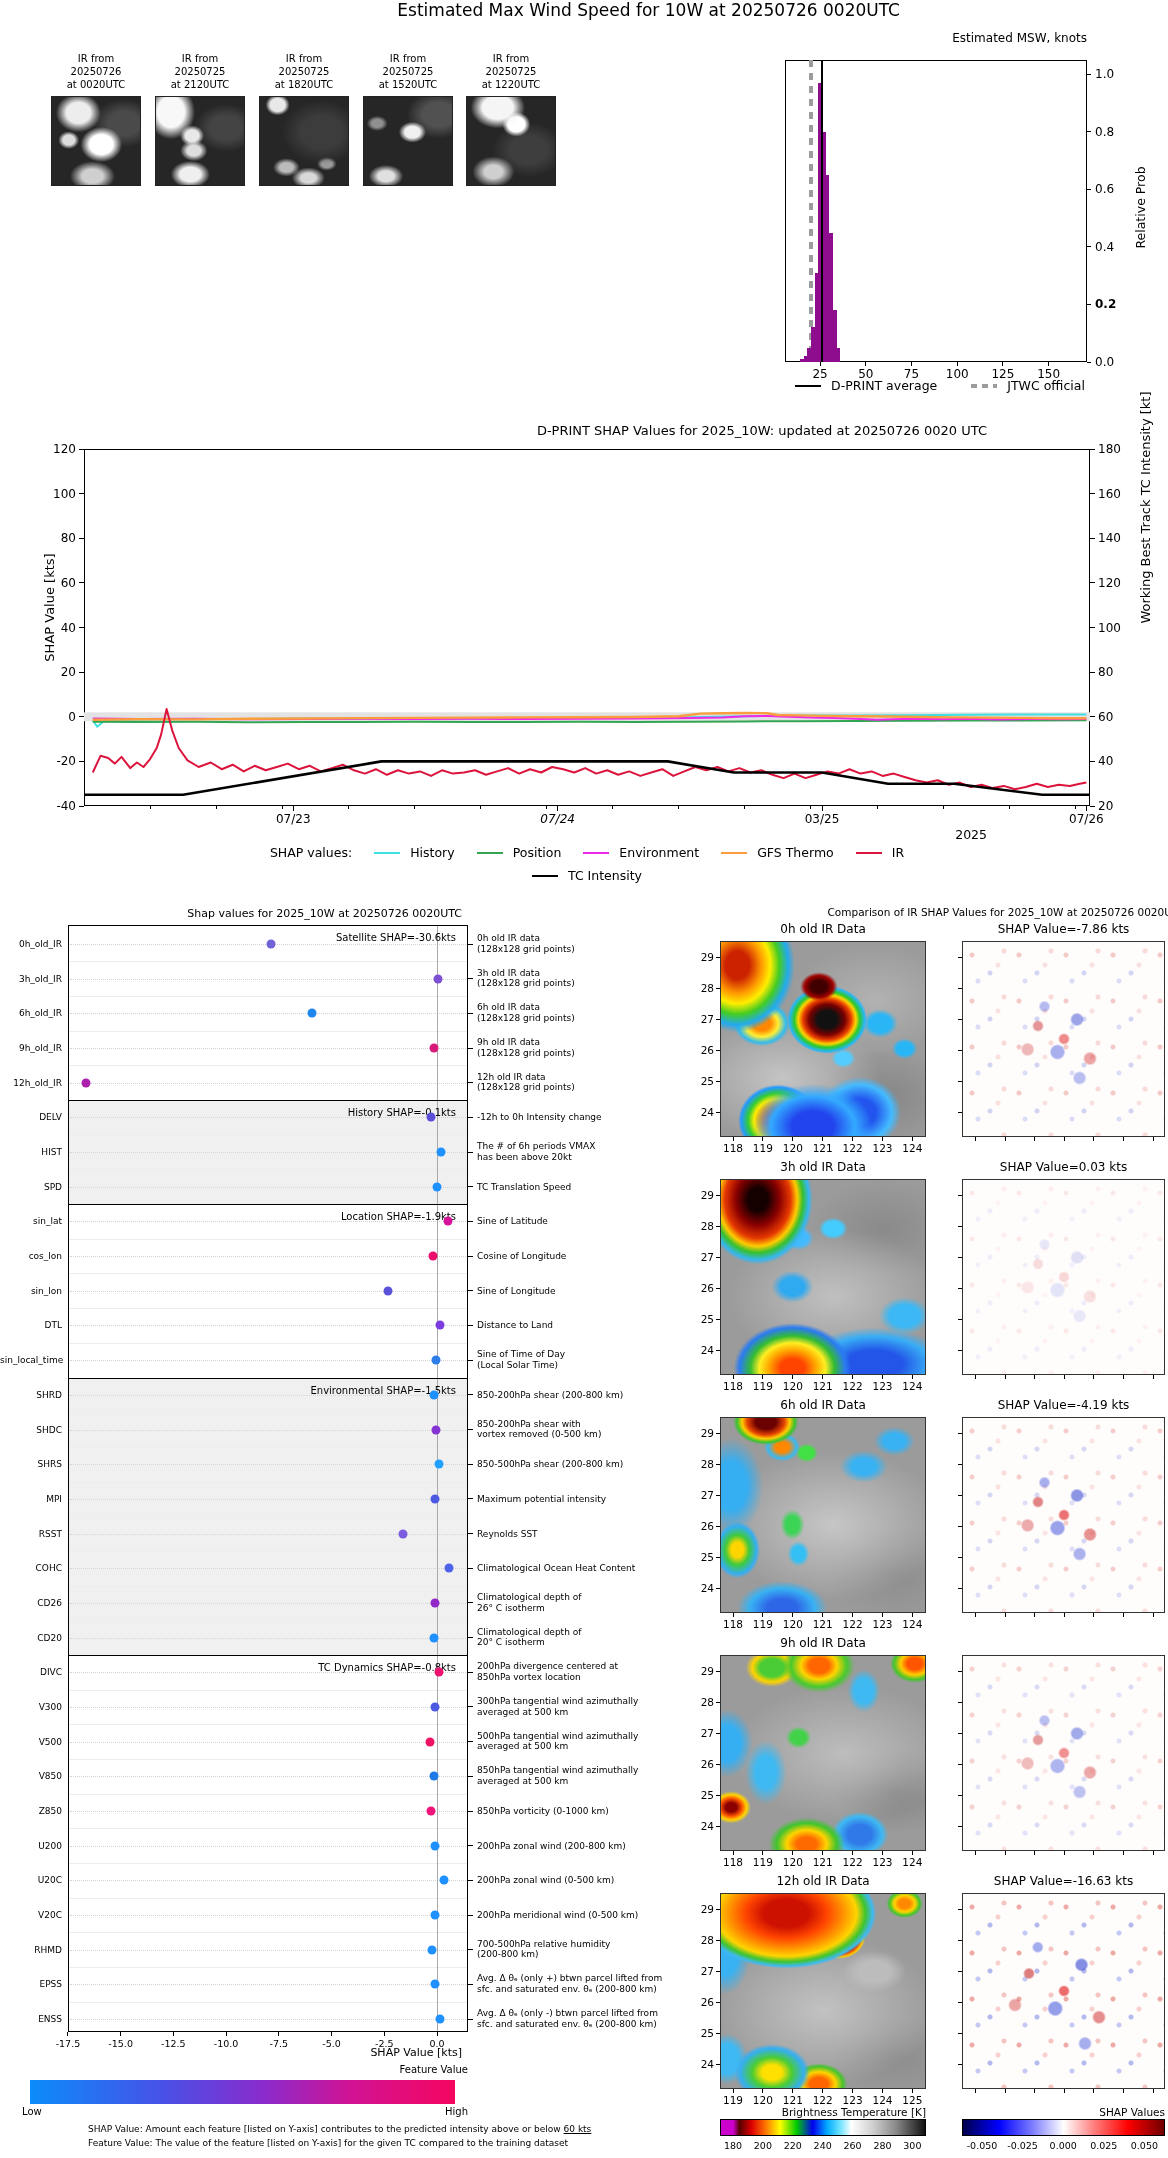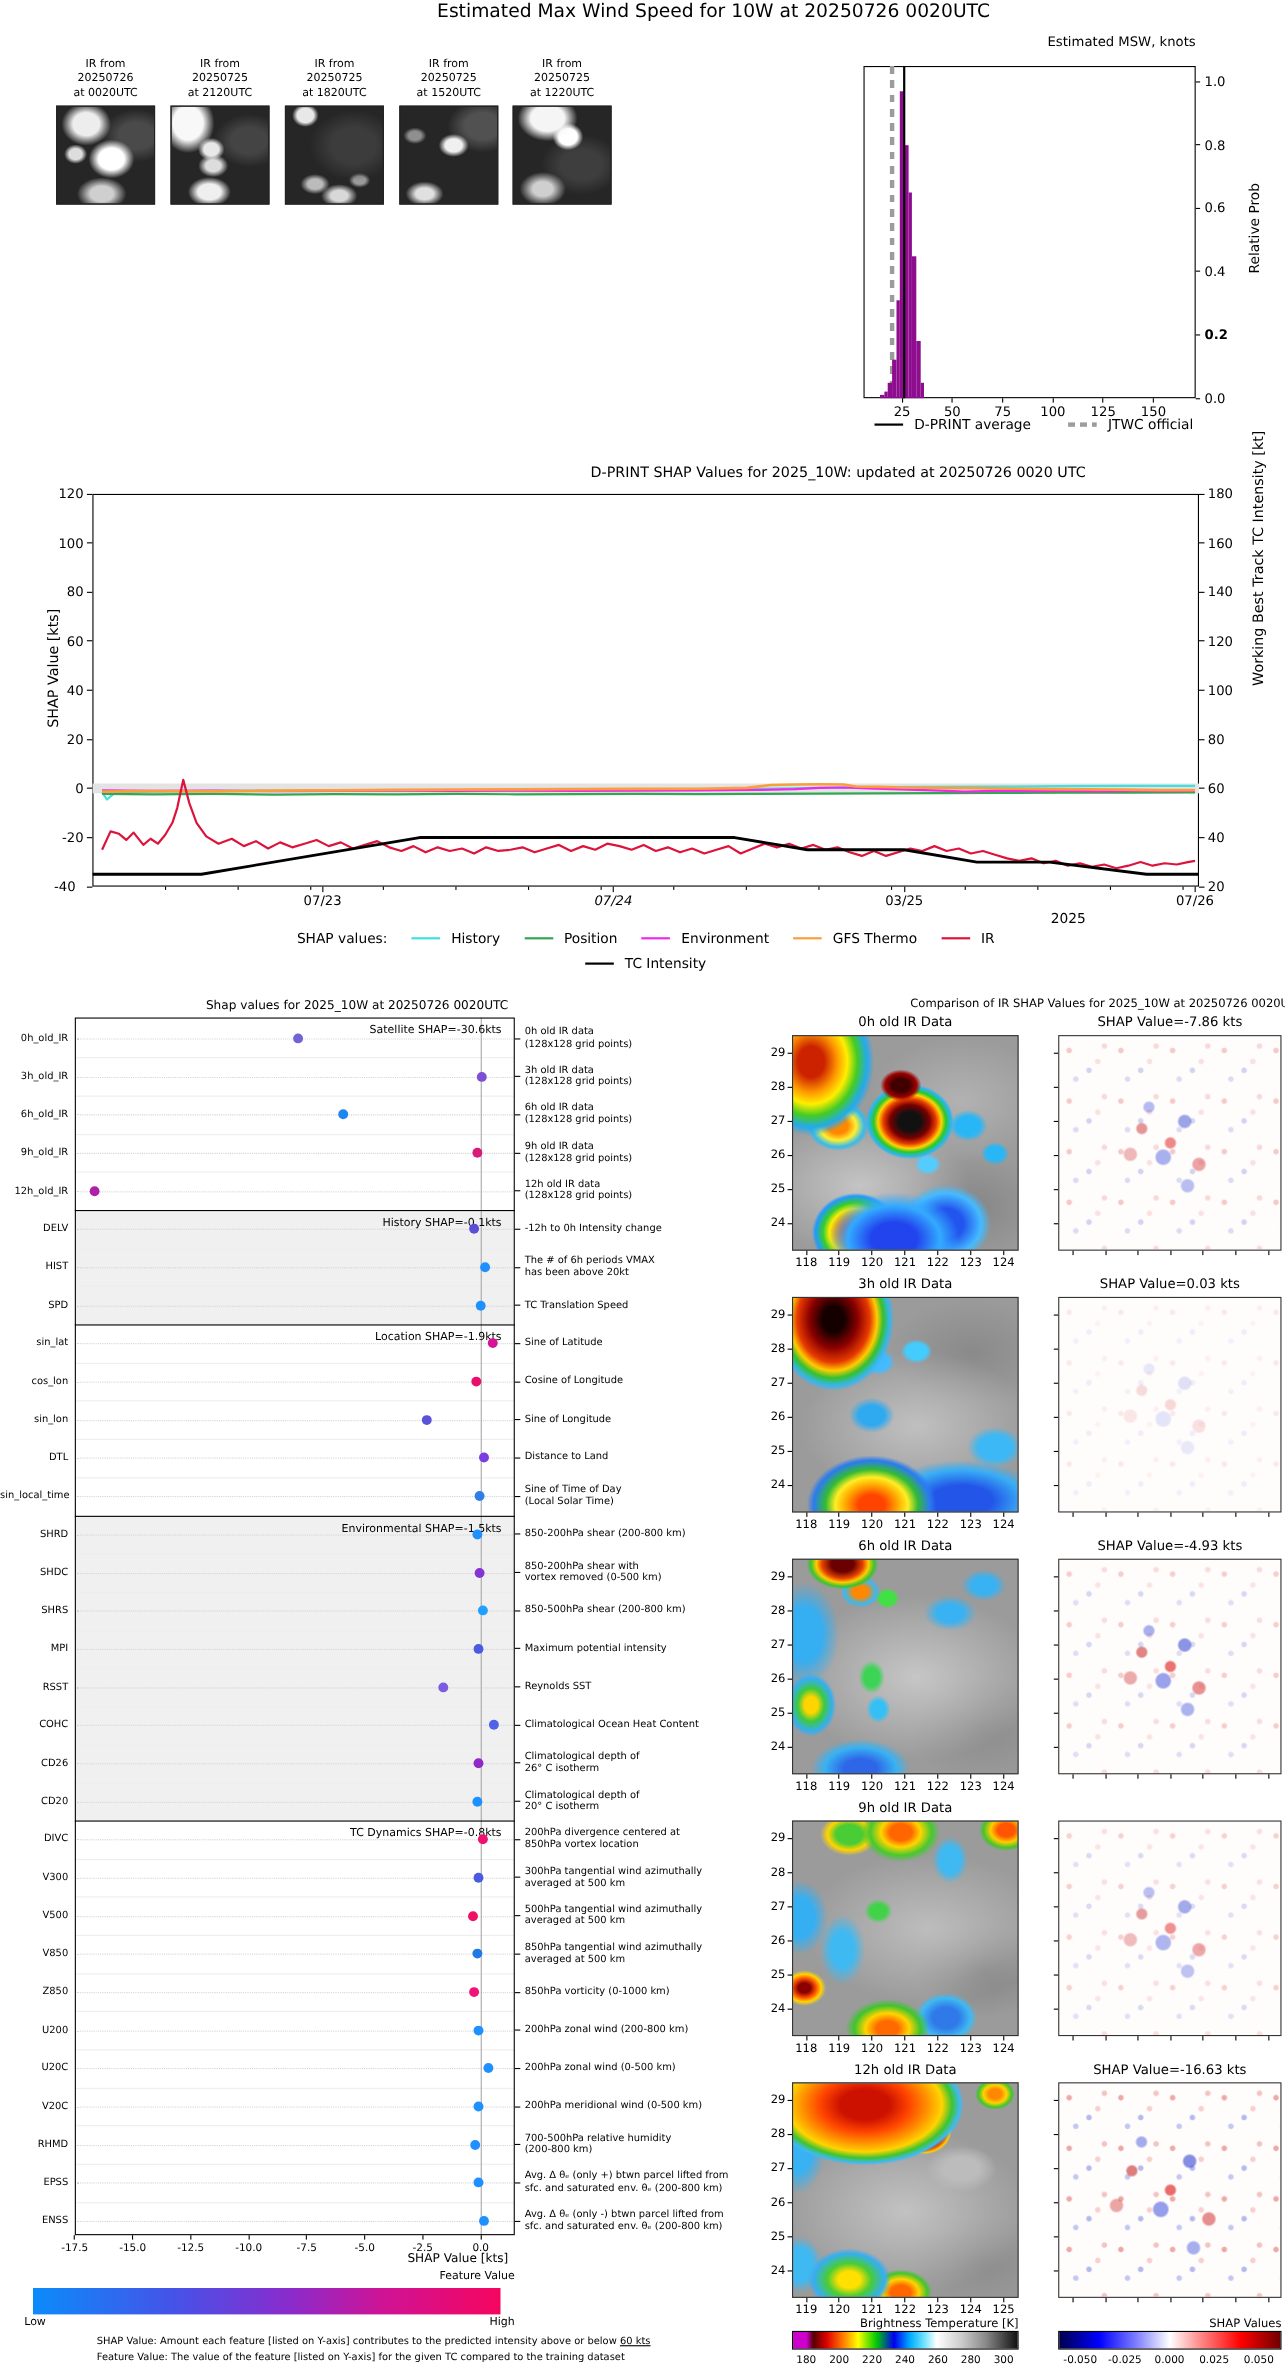--- a/index.html
+++ b/index.html
@@ -173,21 +173,21 @@
         <div class="tick-y" style="text-align: right; position: absolute; left: 42px; top: 582.875px; width: 34px;">60</div>
         <div class="dash" style="position: absolute; left: 79px; top: 627px; width: 5px; height: 1px;"></div>
         <div class="tick-y" style="text-align: right; position: absolute; left: 42px; top: 627.5px; width: 34px;">40</div>
         <div class="dash" style="position: absolute; left: 79px; top: 671.625px; width: 5px; height: 1px;"></div>
         <div class="tick-y" style="text-align: right; position: absolute; left: 42px; top: 672.125px; width: 34px;">20</div>
         <div class="dash" style="position: absolute; left: 79px; top: 716.25px; width: 5px; height: 1px;"></div>
         <div class="tick-y" style="text-align: right; position: absolute; left: 42px; top: 716.75px; width: 34px;">0</div>
         <div class="dash" style="position: absolute; left: 79px; top: 760.875px; width: 5px; height: 1px;"></div>
         <div class="tick-y" style="text-align: right; position: absolute; left: 42px; top: 761.375px; width: 34px;">-20</div>
         <div class="dash" style="position: absolute; left: 79px; top: 805.5px; width: 5px; height: 1px;"></div>
-        <div class="tick-y" style="text-align: center; position: absolute; left: 42px; top: 806px; width: 34px;">-40</div>
+        <div class="tick-y" style="text-align: right; position: absolute; left: 42px; top: 806px; width: 34px;">-40</div>
         <div class="dash" style="position: absolute; left: 1090px; top: 448.5px; width: 5px; height: 1px;"></div>
         <div class="tick-y" style="position: absolute; left: 1098px; top: 449px;">180</div>
         <div class="dash" style="position: absolute; left: 1090px; top: 493.125px; width: 5px; height: 1px;"></div>
         <div class="tick-y" style="position: absolute; left: 1098px; top: 493.625px;">160</div>
         <div class="dash" style="position: absolute; left: 1090px; top: 537.75px; width: 5px; height: 1px;"></div>
         <div class="tick-y" style="position: absolute; left: 1098px; top: 538.25px;">140</div>
         <div class="dash" style="position: absolute; left: 1090px; top: 582.375px; width: 5px; height: 1px;"></div>
         <div class="tick-y" style="position: absolute; left: 1098px; top: 582.875px;">120</div>
         <div class="dash" style="position: absolute; left: 1090px; top: 627px; width: 5px; height: 1px;"></div>
         <div class="tick-y" style="position: absolute; left: 1098px; top: 627.5px;">100</div>
@@ -598,21 +598,21 @@
         <div class="dash" style="position: absolute; left: 1093.4px; top: 1375px; width: 1px; height: 4px;"></div>
         <div class="dash" style="position: absolute; left: 1123px; top: 1375px; width: 1px; height: 4px;"></div>
         <div class="dash" style="position: absolute; left: 1152.6px; top: 1375px; width: 1px; height: 4px;"></div>
         <div class="dash" style="position: absolute; left: 958px; top: 1194.5px; width: 4px; height: 1px;"></div>
         <div class="dash" style="position: absolute; left: 958px; top: 1225.5px; width: 4px; height: 1px;"></div>
         <div class="dash" style="position: absolute; left: 958px; top: 1256.5px; width: 4px; height: 1px;"></div>
         <div class="dash" style="position: absolute; left: 958px; top: 1287.5px; width: 4px; height: 1px;"></div>
         <div class="dash" style="position: absolute; left: 958px; top: 1318.5px; width: 4px; height: 1px;"></div>
         <div class="dash" style="position: absolute; left: 958px; top: 1349.5px; width: 4px; height: 1px;"></div>
         <div class="map-title" style="position: absolute; left: 823px; top: 1405px;">6h old IR Data</div>
-        <div class="map-title" style="position: absolute; left: 1063.5px; top: 1405px;">SHAP Value=-4.93 kts</div>
+        <div class="map-title" style="position: absolute; left: 1063.5px; top: 1405px;">SHAP Value=-4.19 kts</div>
         <div class="irmap im3 graybase" style="position: absolute; left: 720px; top: 1417px; width: 206px; height: 196px;"></div>
         <div class="dash" style="position: absolute; left: 716px; top: 1432.5px; width: 4px; height: 1px;"></div>
         <div class="mytick" style="position: absolute; left: 692px; top: 1433px; width: 22px;">29</div>
         <div class="dash" style="position: absolute; left: 716px; top: 1463.5px; width: 4px; height: 1px;"></div>
         <div class="mytick" style="position: absolute; left: 692px; top: 1464px; width: 22px;">28</div>
         <div class="dash" style="position: absolute; left: 716px; top: 1494.5px; width: 4px; height: 1px;"></div>
         <div class="mytick" style="position: absolute; left: 692px; top: 1495px; width: 22px;">27</div>
         <div class="dash" style="position: absolute; left: 716px; top: 1525.5px; width: 4px; height: 1px;"></div>
         <div class="mytick" style="position: absolute; left: 692px; top: 1526px; width: 22px;">26</div>
         <div class="dash" style="position: absolute; left: 716px; top: 1556.5px; width: 4px; height: 1px;"></div>

